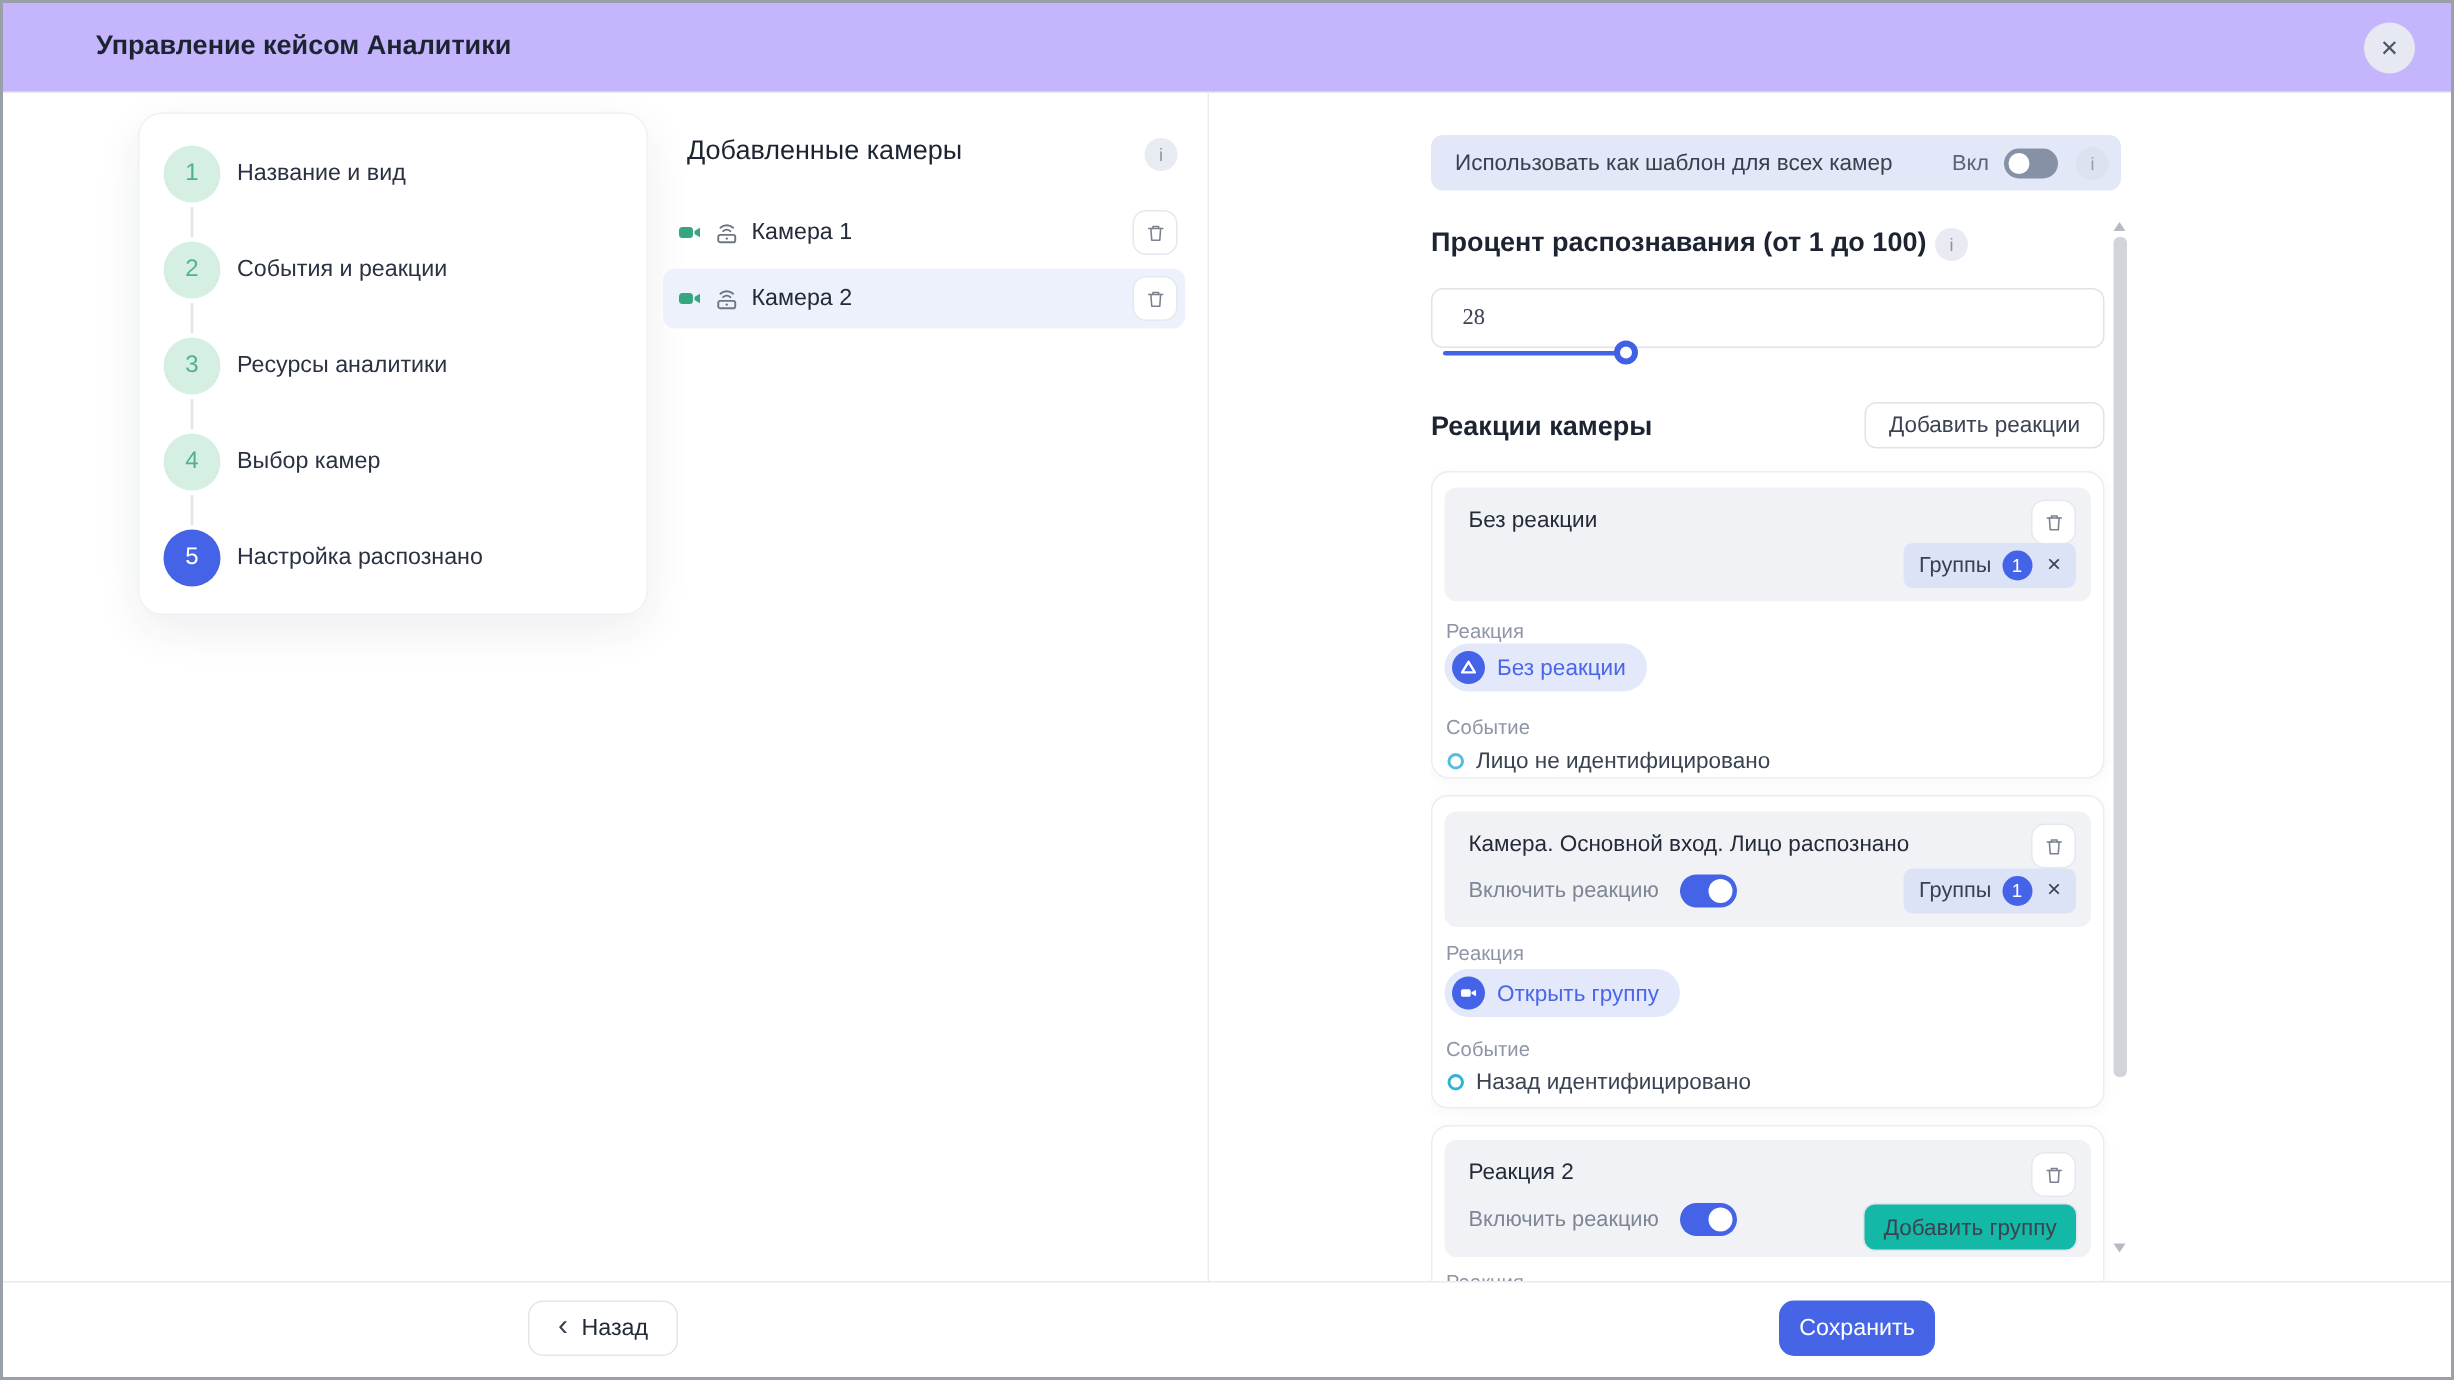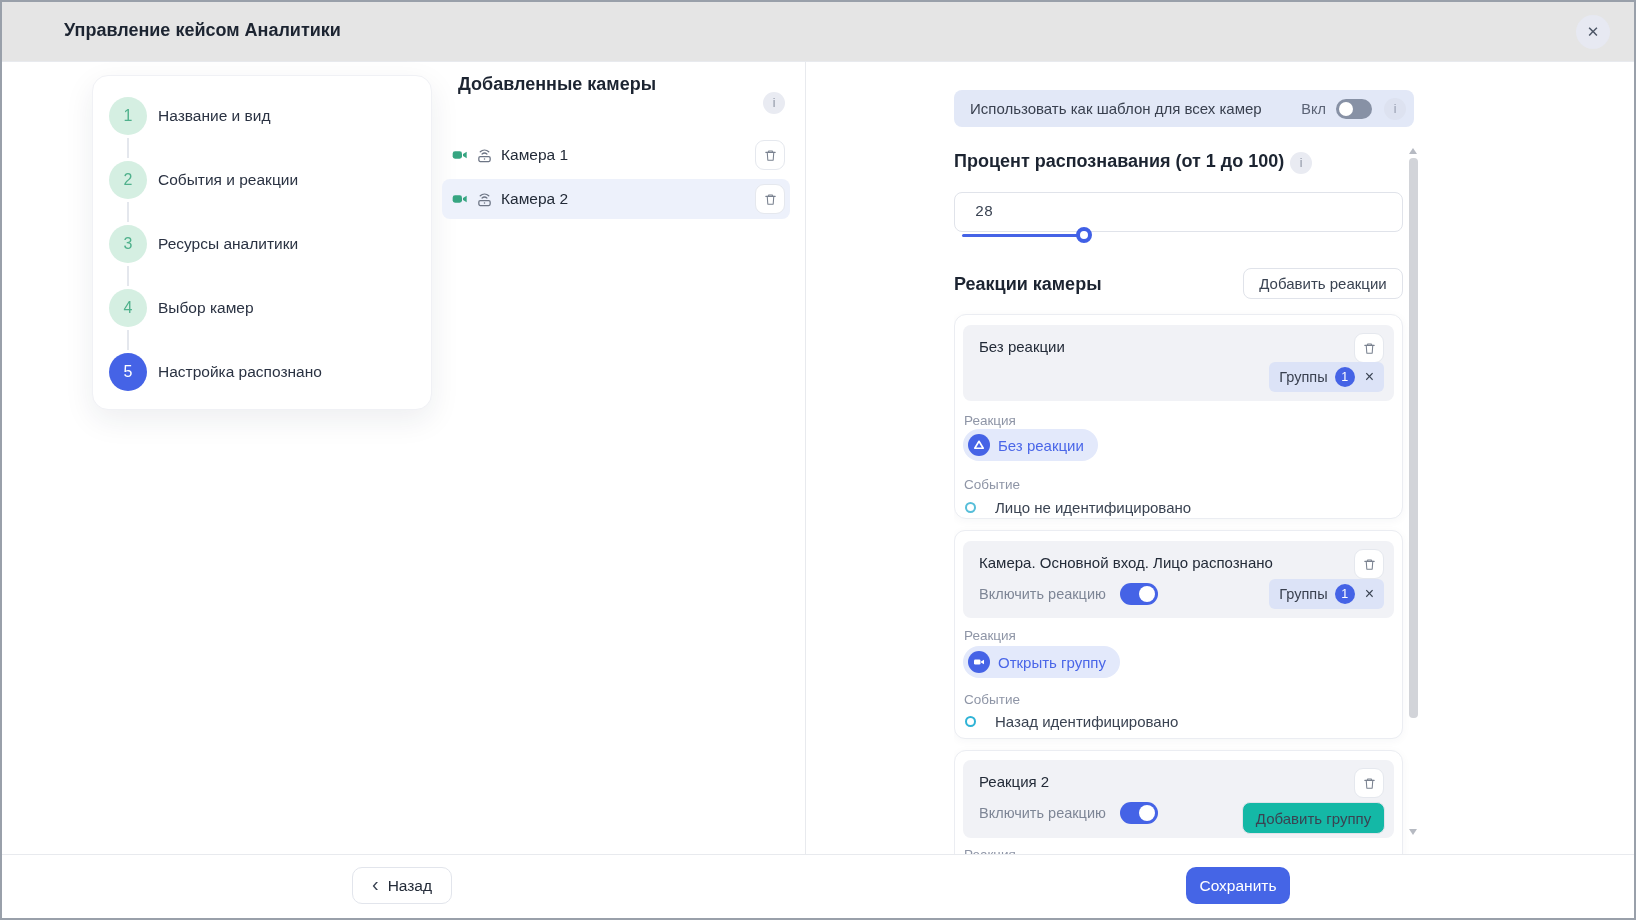--- a/index.html
+++ b/index.html
@@ -1,35 +1,35 @@
 <!DOCTYPE html>
 <html><head>
 <meta charset="utf-8">
 <style>
   html,body{margin:0;padding:0;background:#fff;}
   .app{position:relative;width:1636px;height:920px;box-sizing:border-box;border:2px solid #99a0aa;
        background:#fff;font-family:"Liberation Sans",sans-serif;overflow:hidden;}
   
-  .hdr{position:absolute;left:0;top:0;right:0;height:59px;background:#e5e5e5;border-bottom:1px solid #e8eaee;}
+  .hdr{position:absolute;left:0;top:0;right:0;height:59px;background:#c4b5fd;border-bottom:1px solid #e8eaee;}
   .hdr-title{position:absolute;left:62px;top:18px;margin:0;font-size:18px;font-weight:700;color:#1c2431;}
   .close-btn{position:absolute;right:24px;top:13px;width:34px;height:34px;border-radius:50%;
        background:#e7e9f2;border:none;color:#4c5565;font-size:15px;cursor:pointer;
        display:flex;align-items:center;justify-content:center;padding:0;}
   
   .stepper{position:absolute;left:90px;top:73px;width:338px;height:333px;background:#fff;
        border:1px solid #f0f1f5;border-radius:16px;box-shadow:0 10px 30px rgba(30,40,70,.08);}
   .step{position:absolute;left:16px;display:flex;align-items:center;height:38px;cursor:pointer;}
   .snum{width:38px;height:38px;border-radius:50%;display:flex;align-items:center;justify-content:center;
        font-size:16px;flex:0 0 38px;}
   .snum.done{background:#d5efe2;color:#50b18c;}
   .snum.active{background:#4563e6;color:#fff;}
   .slabel{font-size:15.5px;color:#2a3242;margin-left:11px;white-space:nowrap;}
   .conn{position:absolute;left:34px;width:2px;height:20px;background:#e4e7ed;}
   
-  .cam-h{position:absolute;left:456px;top:72px;font-size:18px;font-weight:700;color:#1c2431;}
+  .cam-h{position:absolute;left:456px;top:88px;font-size:18px;font-weight:400;color:#1c2431;}
   .info{width:22px;height:22px;border-radius:50%;background:#e9ebf2;color:#8d93a3;font-size:12px;
        display:flex;align-items:center;justify-content:center;flex:0 0 22px;font-style:normal;}
   .cam-info{position:absolute;left:761px;top:90px;}
   .cam-row{position:absolute;left:440px;width:348px;height:40px;border-radius:8px;display:flex;
        align-items:center;padding:0 5px 0 10px;box-sizing:border-box;}
   .cam-row.sel{background:#edf1fb;}
   .cam-name{font-size:15.5px;color:#232b38;margin-left:8px;}
   .icon-gap{margin-left:8px;display:flex;}
   .trash-btn{margin-left:auto;width:30px;height:30px;border-radius:9px;background:#fff;
        border:1px solid #e5e8ee;display:flex;align-items:center;justify-content:center;cursor:pointer;padding:0;}
@@ -44,21 +44,21 @@
   .toggle .knob{width:14px;height:14px;border-radius:50%;background:#fff;position:absolute;top:3px;}
   .toggle.off{background:#8791a5;}.toggle.off .knob{left:3px;}
   .toggle-lg{width:38px;height:22px;border-radius:11px;flex:0 0 38px;}
   .toggle-lg .knob{width:16px;height:16px;}
   .toggle.on{background:#4563e6;}.toggle.on .knob{right:3px;}
   .banner .info{margin-left:12px;background:#dde2f0;color:#959cae;}
   .rp-h{position:absolute;left:0;font-size:18px;font-weight:700;color:#1c2431;white-space:nowrap;}
   .pct-info{position:absolute;left:336px;top:91px;}
   .pct-input{position:absolute;left:0;top:131px;width:449px;height:40px;box-sizing:border-box;
        border:1px solid #e0e3ea;border-radius:8px;background:#fff;padding:0 20px;font-size:15px;
-       color:#3a4352;font-family:Liberation Mono, monospace;outline:none;}
+       color:#3a4352;font-family:Liberation Serif, serif;outline:none;}
   .slider-fill{position:absolute;left:8px;top:173px;width:122px;height:3px;background:#4563e6;border-radius:2px;}
   .slider-thumb{position:absolute;left:122px;top:166px;width:16px;height:16px;box-sizing:border-box;
        border:4.5px solid #4060e6;background:#fff;border-radius:50%;cursor:pointer;}
   .add-btn{position:absolute;left:289px;top:207px;width:160px;height:31px;border-radius:8px;
        border:1px solid #e0e3ea;background:#fff;font-size:15px;color:#3a4352;cursor:pointer;
        font-family:"Liberation Sans",sans-serif;}
   
   .card{position:absolute;left:0;width:449px;background:#fff;border:1px solid #ebedf2;border-radius:12px;
        box-shadow:0 2px 10px rgba(30,40,70,.04);box-sizing:border-box;}
   .card-head{position:absolute;left:8px;right:8px;top:10px;background:#f1f2f6;border-radius:8px;}
@@ -72,21 +72,21 @@
        display:flex;align-items:center;justify-content:center;}
   .chip-x{font-size:16px;color:#3a4352;margin-left:3px;cursor:pointer;line-height:1;}
   .enable-row{position:absolute;left:16px;top:42px;display:flex;align-items:center;gap:14px;}
   .enable-label{font-size:14.5px;color:#7e8696;}
   .fld-label{position:absolute;left:9px;font-size:13.5px;color:#8e95a6;}
   .rx-chip{position:absolute;left:8px;display:inline-flex;align-items:center;gap:8px;height:32px;
        border-radius:16px;background:#e3e9fb;padding:0 14px 0 5px;cursor:pointer;}
   .rx-ic{width:22px;height:22px;border-radius:50%;background:#4563e6;display:flex;
        align-items:center;justify-content:center;flex:0 0 22px;}
   .rx-t{font-size:15px;color:#4a66e8;white-space:nowrap;}
-  .evt{position:absolute;left:10px;display:flex;align-items:center;gap:19px;}
+  .evt{position:absolute;left:10px;display:flex;align-items:center;gap:8px;}
   .ring{width:11px;height:11px;border-radius:50%;border:2px solid #57bed9;box-sizing:border-box;flex:0 0 11px;}
   .ring.bright{border-color:#2fb3d6;}
   .evt-t{font-size:15px;color:#3a4352;white-space:nowrap;}
   .add-grp-btn{position:absolute;right:9px;top:42px;width:143px;height:32px;border-radius:8px;
        border:1px solid #e0e3ea;background:#14b8a6;font-size:15px;color:#3a4352;cursor:pointer;
        font-family:"Liberation Sans",sans-serif;}
   
   .sb-up{position:absolute;left:1407px;top:146px;width:0;height:0;border-left:4.5px solid transparent;
        border-right:4.5px solid transparent;border-bottom:6px solid #b6bac2;}
   .sb-thumb{position:absolute;left:1407px;top:156px;width:9px;height:560px;background:#d2d4d9;border-radius:4px;cursor:pointer;}

